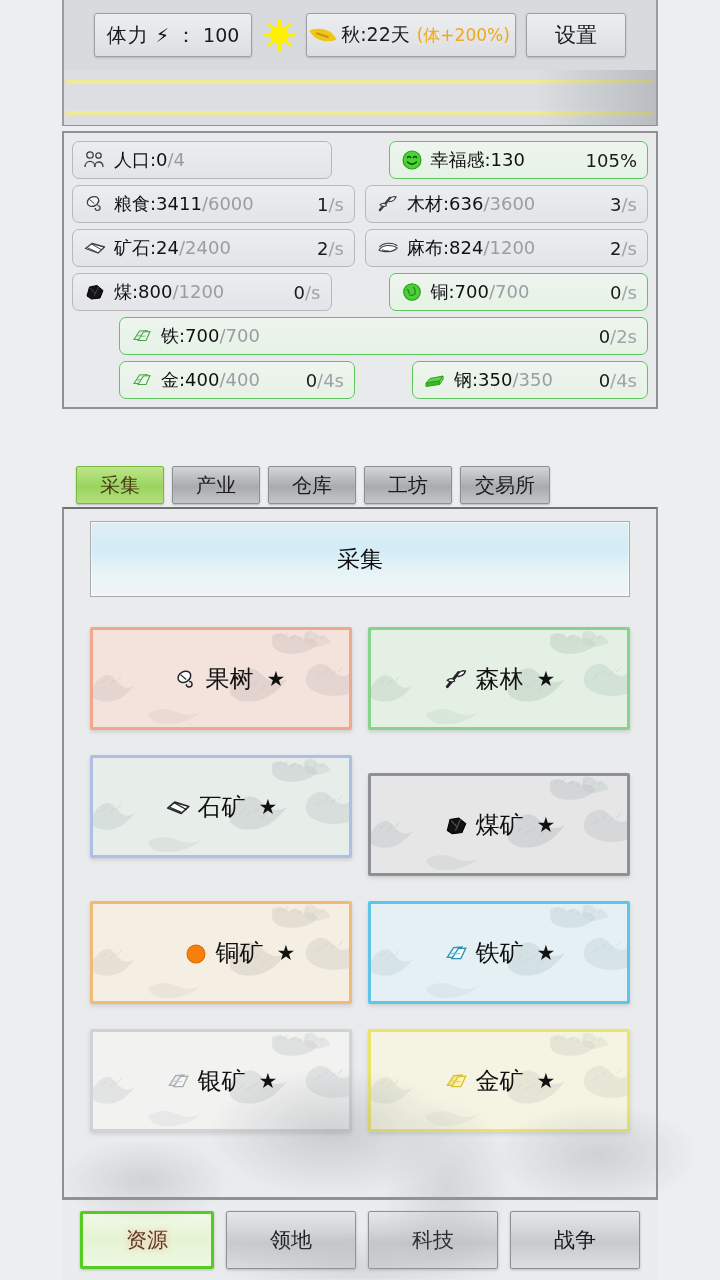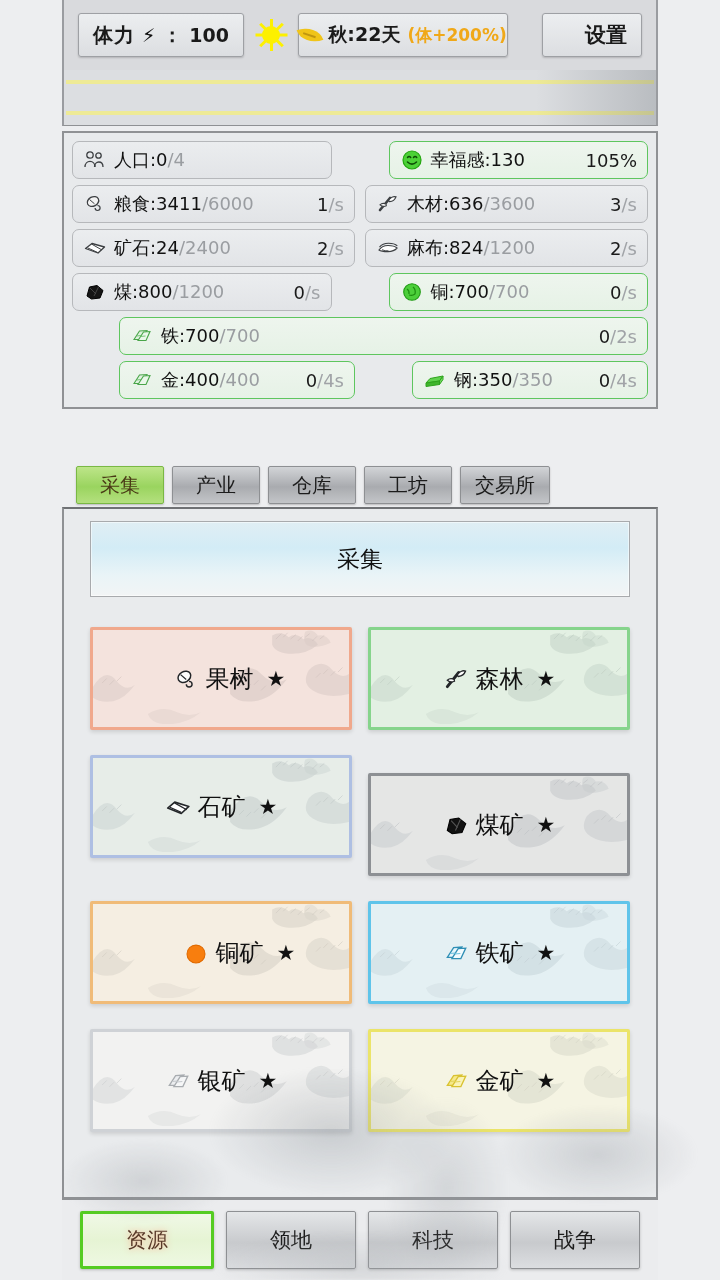--- a/index.html
+++ b/index.html
@@ -36,24 +36,23 @@
     left: 62px; width: 596px;
   }
 
   
   #topbar {
     top: 0; height: 70px;
     background: #d9dadd;
     border-left: 2px solid #9a9ca0;
     border-right: 2px solid #9a9ca0;
     display: flex; align-items: center;
-    padding: 0 14px;
+    padding: 0 30px;
     gap: 10px;
     z-index: 3;
-    font-weight: bold;
   }
   .pillbtn {
     background: linear-gradient(#eceef0, #dcdee1);
     border: 1px solid #9ea0a4;
     border-radius: 3px;
     height: 44px;
     display: flex; align-items: center; justify-content: center;
     gap: 7px;
     padding: 0 14px;
     font-size: 20px; color: #1a1a1a;
@@ -89,21 +88,21 @@
     transform: rotate(-20deg);
     position: relative;
     flex: 0 0 22px;
   }
   .leaf::after {
     content:""; position:absolute; left:4px; top:8px;
     width: 13px; height: 1.5px; background: rgba(160,120,10,.6);
     transform: rotate(38deg);
   }
   #season .bonus { color: #f0a818; font-size: 17px; }
-  #settings { margin-left: auto; min-width: 100px; font-size: 21px; justify-content: flex-end; }
+  #settings { margin-left: auto; min-width: 100px; font-size: 21px; }
 
   
   #strip {
     top: 70px; height: 56px;
     background: #dcdee1;
     border-left: 2px solid #9a9ca0;
     border-right: 2px solid #9a9ca0;
     border-bottom: 1px solid #8f9194;
     overflow: hidden;
   }

